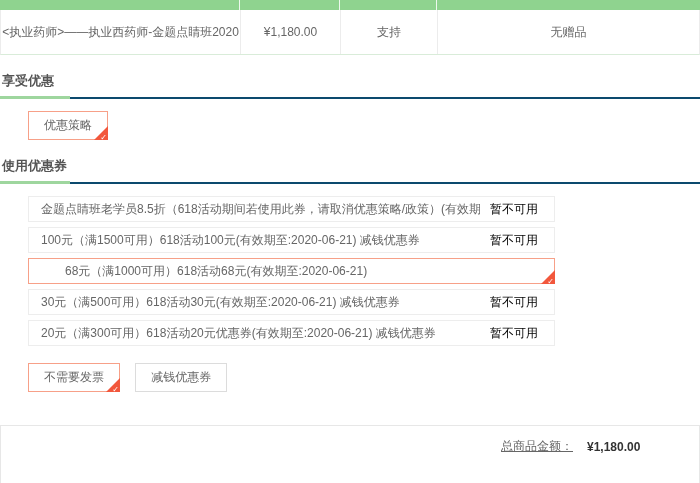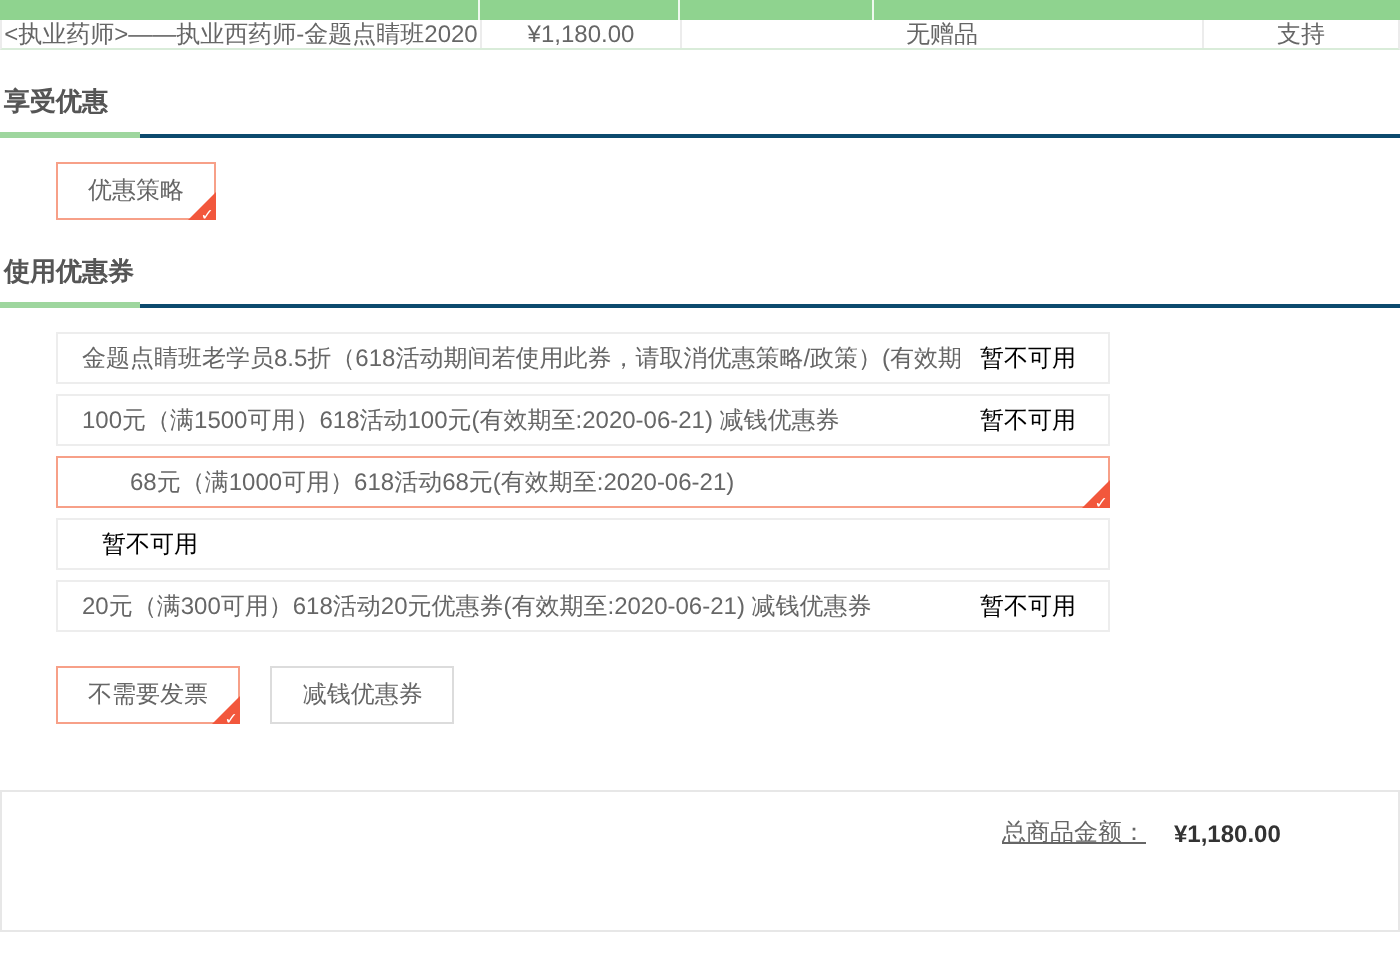--- a/index.html
+++ b/index.html
@@ -7,21 +7,21 @@
   body {
     width:700px; height:483px; overflow:hidden;
     font-family:"Liberation Sans","DejaVu Sans",sans-serif;
     color:#666; font-size:12px;
   }
 
   
   .phead { display:flex; height:10px; background:#8fd38f; }
   .phead .c { border-right:1px solid rgba(255,255,255,.85); height:100%; }
   .phead .c:last-child { border-right:none; }
-  .prow { display:flex; height:15px; border:1px solid #ececec; border-top:none; border-bottom:1px solid #d9ecd9; background:#fff; }
+  .prow { display:flex; height:45px; border:1px solid #ececec; border-top:none; border-bottom:1px solid #d9ecd9; background:#fff; }
   .prow .c { display:flex; align-items:center; justify-content:center; border-right:1px solid #ececec; color:#666; }
   .prow .c:last-child { border-right:none; }
   .c1 { width:240px; } .c2 { width:100px; } .c3 { width:97px; } .c4 { flex:1; }
 
   
   .section { margin-top:17px; }
   .sec-head { position:relative; border-bottom:2px solid #0c4a6e; padding:0 0 7px 2px; }
   .sec-title { font-size:13px; color:#555; font-weight:700; }
   .sec-head::after { content:''; position:absolute; left:0; bottom:-2px; width:70px; height:3px; background:#9ed69e; }
 
@@ -59,22 +59,22 @@
 <div>
   <div class="phead">
     <div class="c c1"></div>
     <div class="c c2"></div>
     <div class="c c3"></div>
     <div class="c c4"></div>
   </div>
   <div class="prow">
     <div class="c c1">&lt;执业药师&gt;——执业西药师-金题点睛班2020</div>
     <div class="c c2">¥1,180.00</div>
+    <div class="c c3">支持</div>
     <div class="c c4">无赠品</div>
-    <div class="c c3">支持</div>
   </div>
 </div>
 
 <div class="section">
   <div class="sec-head">
     <span class="sec-title">享受优惠</span>
   </div>
   <div class="btn-row">
     <span class="btn selected">
       <span>优惠策略</span>
@@ -94,20 +94,21 @@
     </div>
     <div class="coupon-row">
       <span class="coupon-label">100元（满1500可用）618活动100元(有效期至:2020-06-21) 减钱优惠券</span>
       <span class="coupon-status">暂不可用</span>
     </div>
     <div class="coupon-row selected">
       <span class="coupon-label">68元（满1000可用）618活动68元(有效期至:2020-06-21)</span>
       <span class="corner"></span>
     </div>
     <div class="coupon-row">
+      <span class="coupon-label">30元（满500可用）618活动30元(有效期至:2020-06-21) 减钱优惠券</span>
       <span class="coupon-status">暂不可用</span>
     </div>
     <div class="coupon-row">
       <span class="coupon-label">20元（满300可用）618活动20元优惠券(有效期至:2020-06-21) 减钱优惠券</span>
       <span class="coupon-status">暂不可用</span>
     </div>
   </div>
 </div>
 
 <div class="section">

